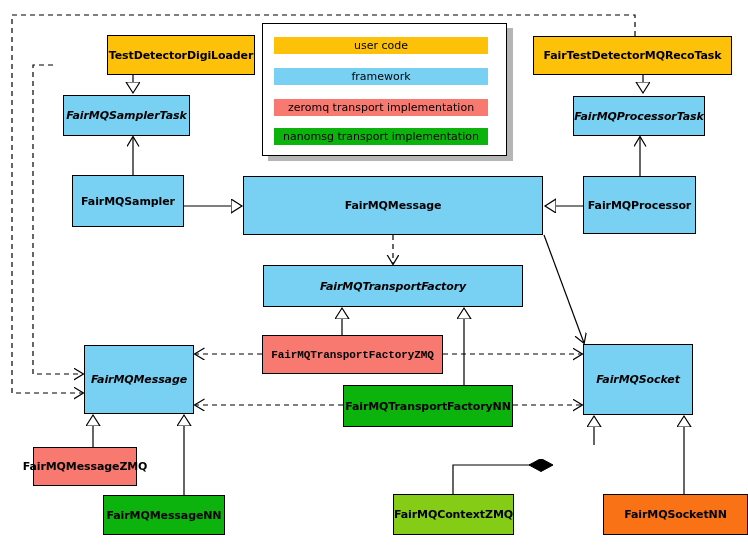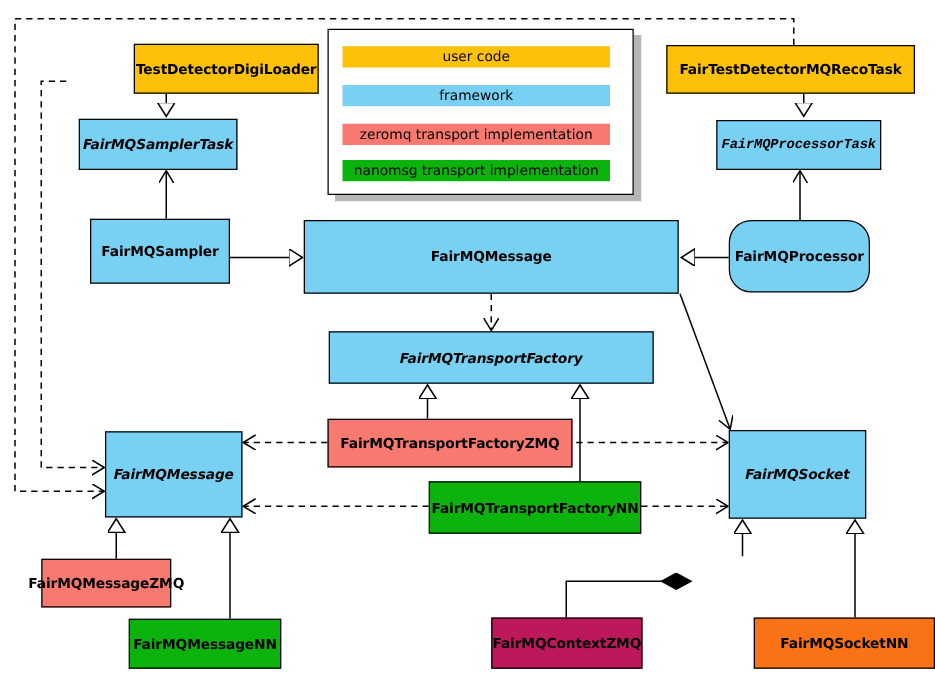--- a/index.html
+++ b/index.html
@@ -75,27 +75,27 @@
   <div id="legend-box">
     <div class="legend-bar" style="top: 13px; background-color: rgb(252, 193, 8);">user code</div>
     <div class="legend-bar" style="top: 44px; background-color: rgb(120, 209, 243);">framework</div>
     <div class="legend-bar" style="top: 75px; background-color: rgb(248, 121, 111);">zeromq transport implementation</div>
     <div class="legend-bar" style="top: 104px; background-color: rgb(13, 179, 13);">nanomsg transport implementation</div>
   </div>
 
   <div class="node" style="left: 68px; top: 35px; width: 148px; height: 40px; background-color: rgb(252, 193, 8); margin-left: 39px;">TestDetectorDigiLoader</div>
   <div class="node" style="left: 533px; top: 36px; width: 199px; height: 39px; background-color: rgb(252, 193, 8);">FairTestDetectorMQRecoTask</div>
   <div class="node abstract" style="left: 63px; top: 95px; width: 127px; height: 41px; background-color: rgb(120, 209, 243);">FairMQSamplerTask</div>
-  <div class="node abstract" style="left: 573px; top: 96px; width: 132px; height: 40px; background-color: rgb(120, 209, 243); font-family: Liberation Mono, monospace;">FairMQProcessorTask</div>
+  <div class="node abstract" style="left: 573px; top: 96px; width: 132px; height: 40px; background-color: rgb(120, 209, 243);">FairMQProcessorTask</div>
   <div class="node" style="left: 72px; top: 175px; width: 112px; height: 52px; background-color: rgb(120, 209, 243);">FairMQSampler</div>
   <div class="node" style="left: 243px; top: 176px; width: 300px; height: 59px; background-color: rgb(120, 209, 243);">FairMQMessage</div>
-  <div class="node" style="left: 583px; top: 176px; width: 113px; height: 58px; background-color: rgb(120, 209, 243); border-radius: 18px;">FairMQProcessor</div>
+  <div class="node" style="left: 583px; top: 176px; width: 113px; height: 58px; background-color: rgb(120, 209, 243);">FairMQProcessor</div>
   <div class="node abstract" style="left: 263px; top: 265px; width: 260px; height: 42px; background-color: rgb(120, 209, 243);">FairMQTransportFactory</div>
-  <div class="node" style="left: 262px; top: 335px; width: 196px; height: 39px; background-color: rgb(248, 121, 111);">FairMQTransportFactoryZMQ</div>
+  <div class="node" style="left: 262px; top: 335px; width: 181px; height: 39px; background-color: rgb(248, 121, 111); font-family: Liberation Mono, monospace;">FairMQTransportFactoryZMQ</div>
   <div class="node" style="left: 343px; top: 385px; width: 170px; height: 42px; background-color: rgb(13, 179, 13);">FairMQTransportFactoryNN</div>
   <div class="node abstract" style="left: 84px; top: 345px; width: 110px; height: 69px; background-color: rgb(120, 209, 243);">FairMQMessage</div>
   <div class="node abstract" style="left: 583px; top: 344px; width: 110px; height: 71px; background-color: rgb(120, 209, 243);">FairMQSocket</div>
   <div class="node" style="left: 33px; top: 447px; width: 104px; height: 39px; background-color: rgb(248, 121, 111);">FairMQMessageZMQ</div>
   <div class="node" style="left: 103px; top: 495px; width: 122px; height: 40px; background-color: rgb(13, 179, 13);">FairMQMessageNN</div>
-  <div class="node" style="left: 393px; top: 494px; width: 121px; height: 41px; background-color: #be185d;">FairMQContextZMQ</div>
+  <div class="node" style="left: 393px; top: 494px; width: 121px; height: 41px; background-color: #84cc16;">FairMQContextZMQ</div>
   <div class="node" style="left: 603px; top: 494px; width: 145px; height: 41px; background-color: #f97316;">FairMQSocketNN</div>
 
 </div>
 
 </body></html>

